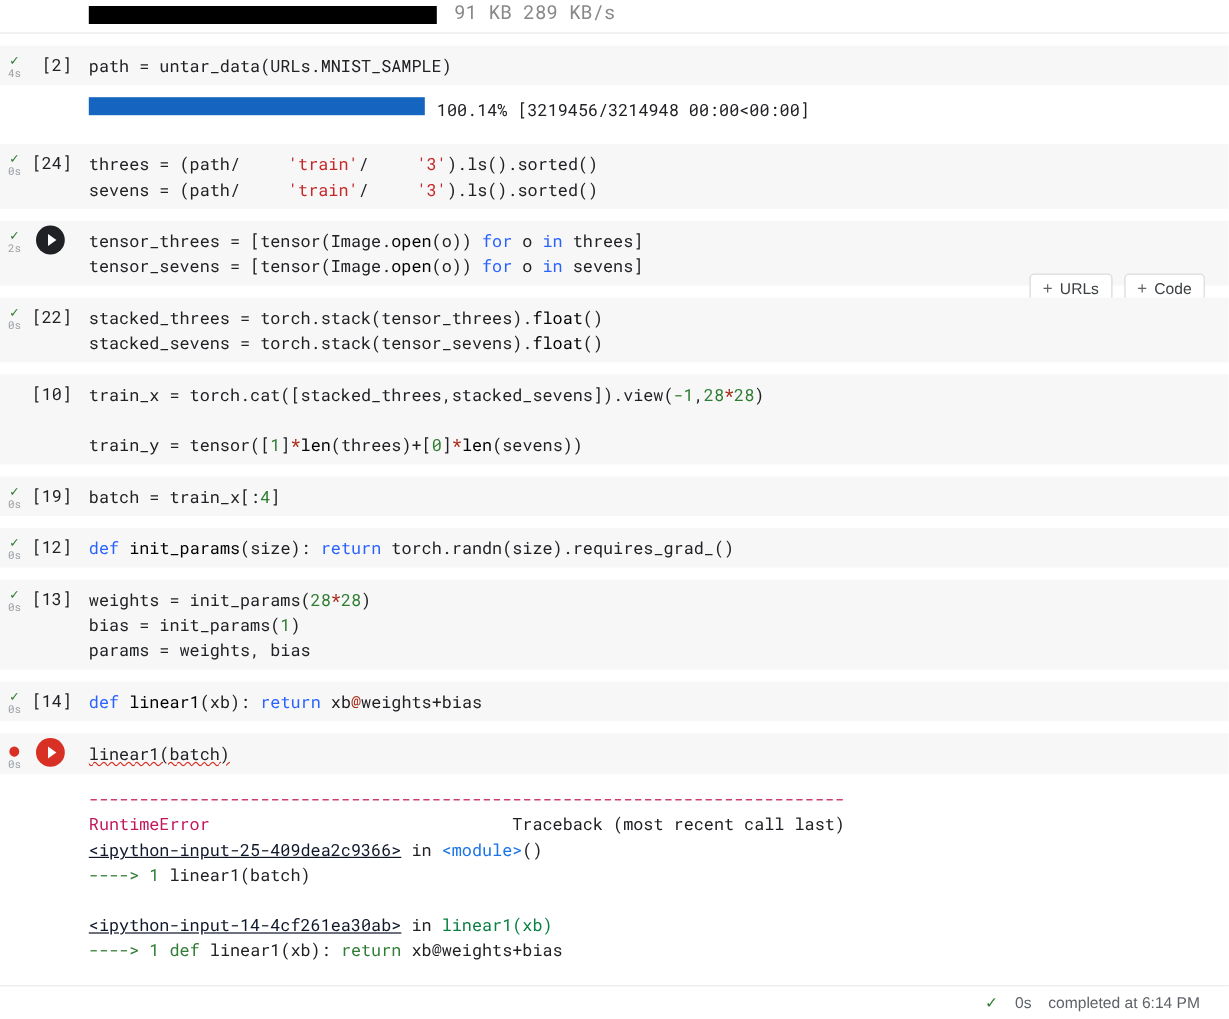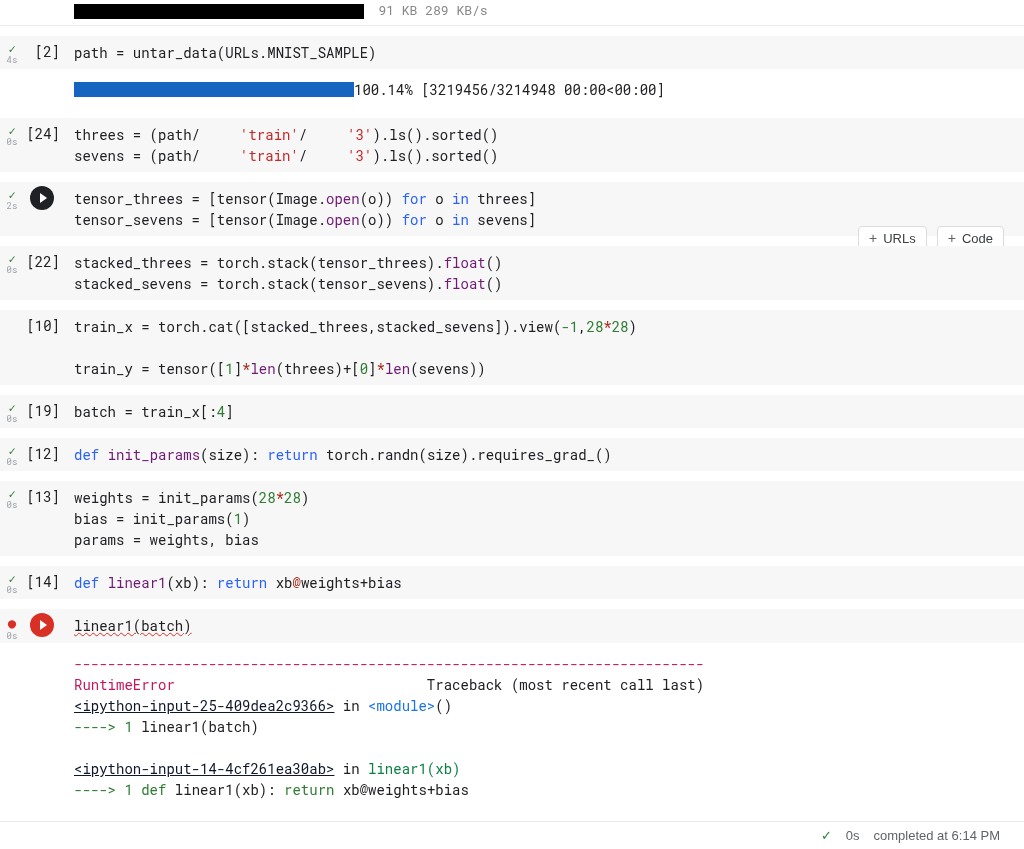--- a/index.html
+++ b/index.html
@@ -66,28 +66,28 @@
     min-width:0;
   }
   .cell-band { background:#f7f7f7; border-radius: 0; }
   .output-area {
     margin-left: 64px;
     padding: 6px 10px 8px 10px;
     font-family: 'Roboto Mono', monospace;
     line-height: 1.5;
     white-space: pre;
   }
-  .progress-wrap { display:flex; align-items:center; }
+  .progress-wrap { display:flex; align-items:flex-start; gap:10px; }
   .progress-bar {
     width: 280px; height:15px;
     background:#1565c0;
   }
   
   .s-kw   { color:#2962ff; }    
-  .s-func { color:#701a75; }    
+  .s-func { color:#000000; }    
   .s-num  { color:#2e7d32; }
   .s-str  { color:#c62828;margin-left:40px; }
   .s-op   { color:#a52714; }
   
   .tb-red  { color:#c2185b; }
   .tb-link { color:#0f172a; text-decoration: underline; cursor:pointer;} 
   .tb-hl   { background:#bbdefb; }
   .hr-dashes { color:#c2185b; }
 
   .wavy { text-decoration: underline wavy #d93025; text-decoration-thickness:1px; }
@@ -119,21 +119,21 @@
   }
   .footer .chk { color:#2e7d32; font-size:13px;}
 
   .top-divider { height:1px; background:#e8eaed; margin-bottom:8px;}
 
   .blackbar-output { margin-left:64px; padding:0 10px 6px 10px; }
   .blackbar {
     display:inline-block; width:290px; height:15px; background:#000;
     vertical-align:middle;
   }
-  .kb-text { font-family:'Roboto Mono',monospace; color:#888; margin-left:6px; font-size:13px;}
+  .kb-text { font-family:'Roboto Mono',monospace; color:#888; margin-left:6px; font-size:16px;}
 </style>
 </head>
 <body>
 
 <div class="notebook">
 
   <div class="blackbar-output">
     <span class="blackbar"></span>
     <span class="kb-text">91 KB 289 KB/s</span>
   </div>

